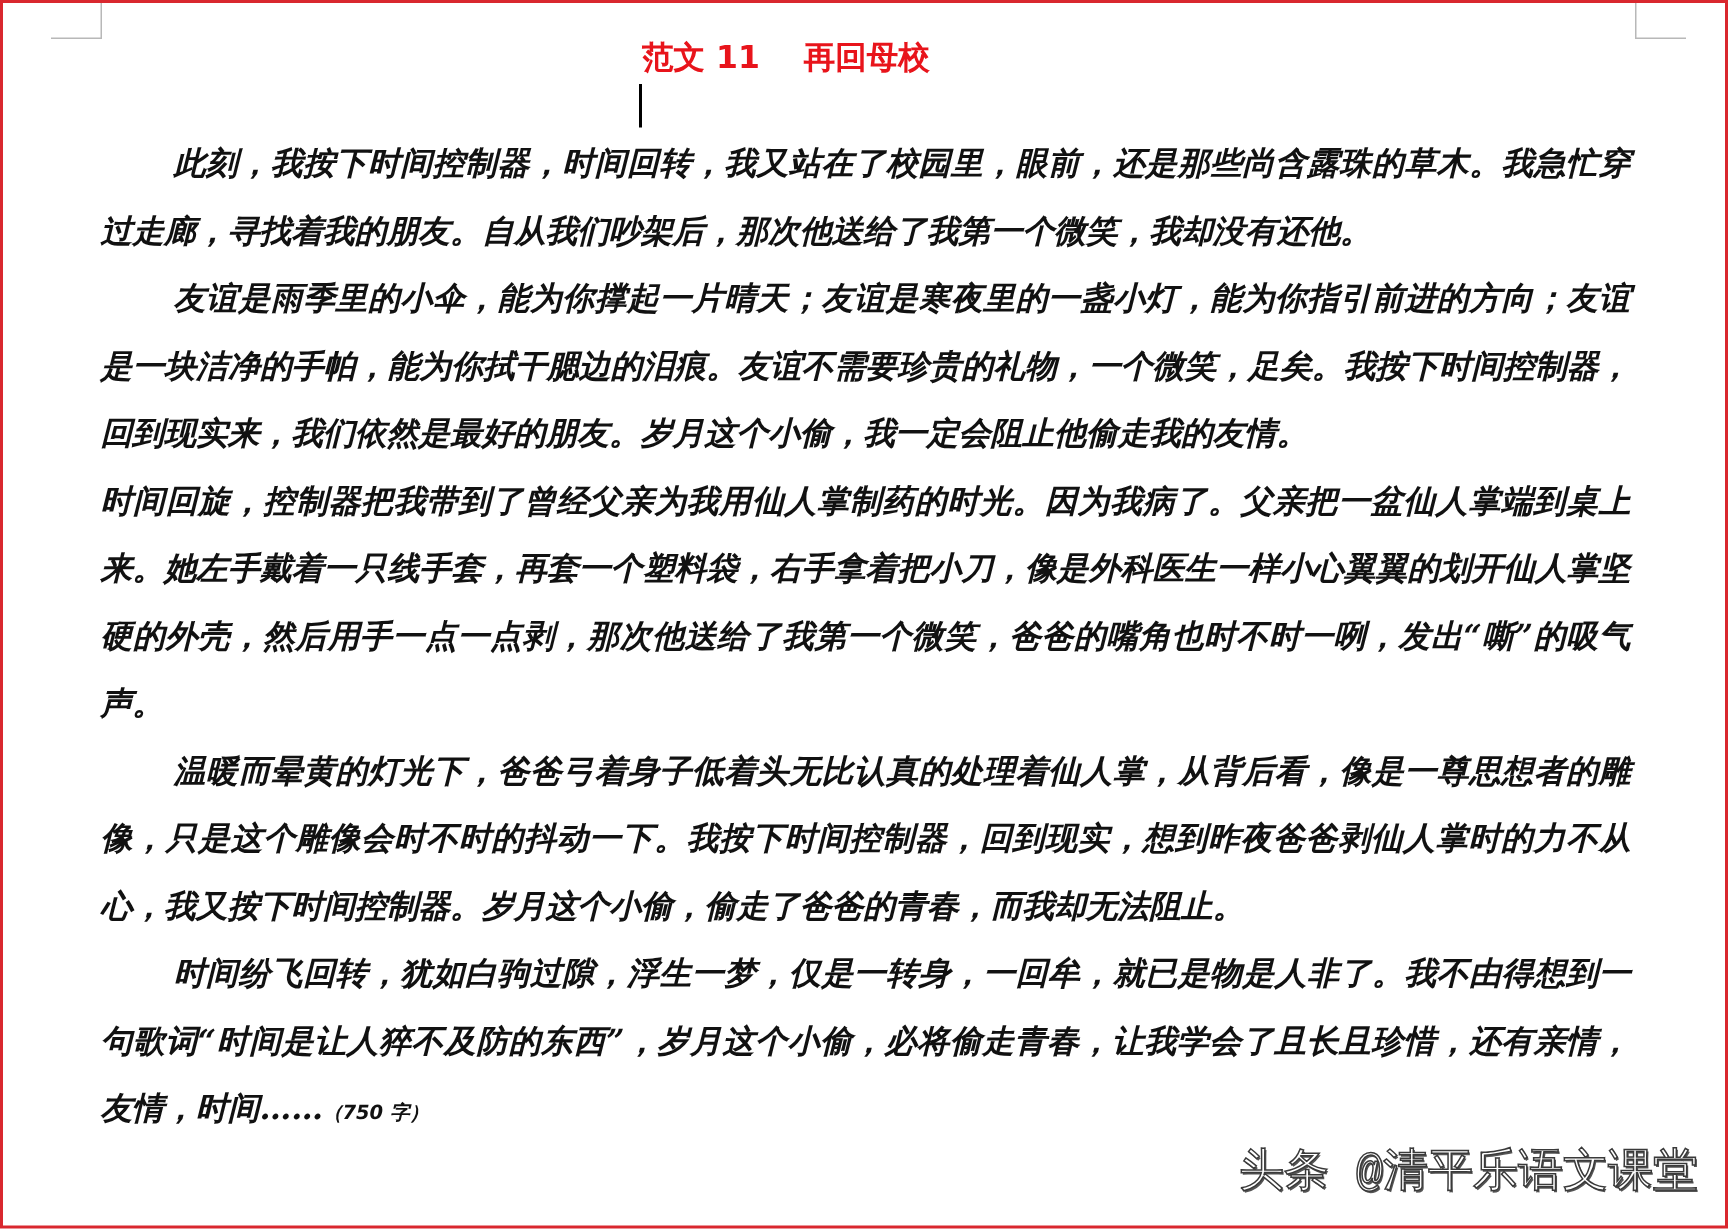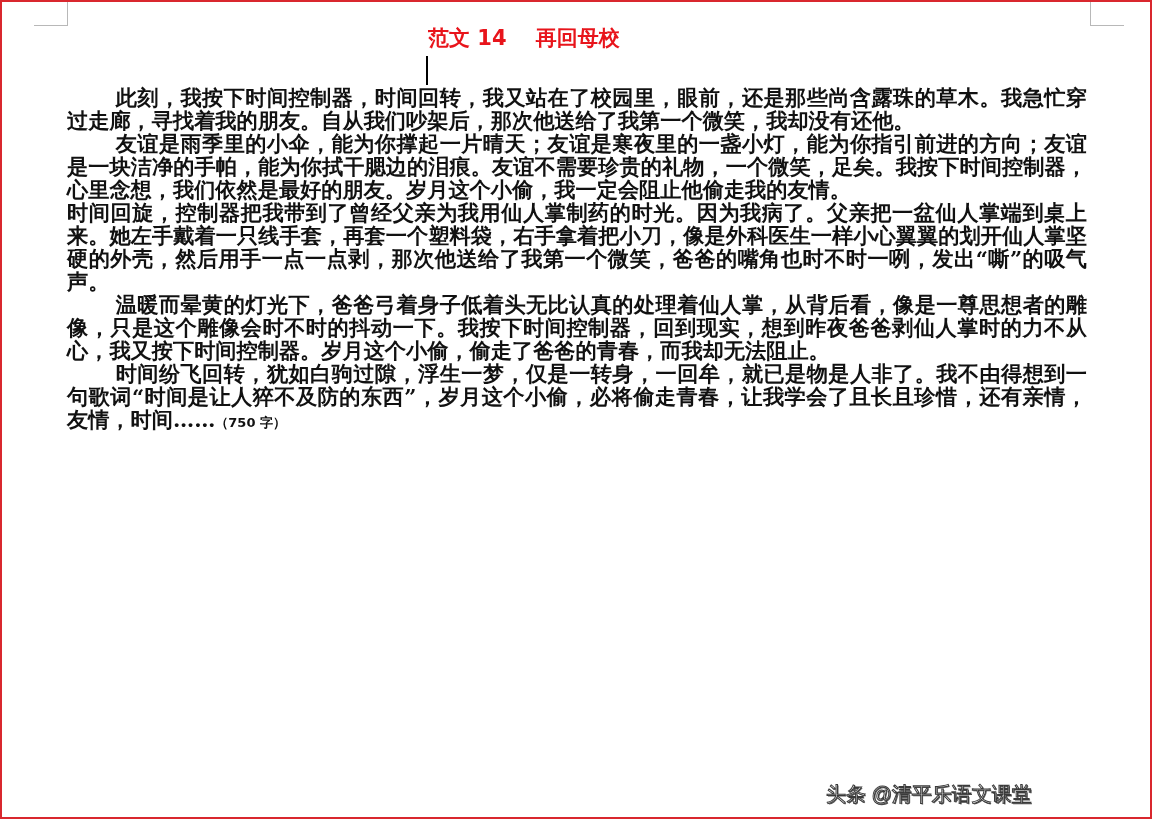--- a/index.html
+++ b/index.html
@@ -23,48 +23,49 @@
     color: #e8141b; font-weight: bold; font-size: 21px;
     font-family: "DejaVu Sans", "Liberation Sans", sans-serif;
     white-space: pre; letter-spacing: 0;
   }
   .text-cursor {
     position: absolute; left: 426px; top: 56px;
     width: 2px; height: 29px; background: #000;
   }
   .content {
     position: absolute; left: 67px; top: 86px; width: 1020px;
-    font-size: 21.2px; line-height: 23px; color: #111;
+    font-size: 21.2px; line-height: 45px; color: #111;
     font-weight: 600;
+    font-style: italic;
   }
   .para { margin: 0; text-align: justify; text-align-last: left; word-break: break-all; }
   .indent { text-indent: 2.3em; }
   .count { font-family: "DejaVu Sans", "Liberation Sans", sans-serif; font-weight: bold; font-size: 13px; }
   .watermark {
-    position: absolute; left: 826px; top: 781px;
-    font-family: Liberation Sans, sans-serif;
-    font-size: 20px; color: #ffffff;
+    position: absolute; left: 826px; top: 760px;
+    font-family: Liberation Mono, monospace;
+    font-size: 30px; color: #ffffff;
     -webkit-text-stroke: 1px #3a3a3a;
     text-shadow: 1px 1px 0 #555;
     letter-spacing: 0px;
     white-space: nowrap;
   }
 </style>
 </head>
 <body>
 
 <div class="page-frame">
   <div class="crop-mark crop-tl"></div>
   <div class="crop-mark crop-tr"></div>
 </div>
 
-<div class="title">范文 14    再回母校</div>
+<div class="title">范文 11    再回母校</div>
 <div class="text-cursor"></div>
 
 <div class="content">
   <p class="para indent">此刻，我按下时间控制器，时间回转，我又站在了校园里，眼前，还是那些尚含露珠的草木。我急忙穿过走廊，寻找着我的朋友。自从我们吵架后，那次他送给了我第一个微笑，我却没有还他。</p>
-  <p class="para indent">友谊是雨季里的小伞，能为你撑起一片晴天；友谊是寒夜里的一盏小灯，能为你指引前进的方向；友谊是一块洁净的手帕，能为你拭干腮边的泪痕。友谊不需要珍贵的礼物，一个微笑，足矣。我按下时间控制器，心里念想，我们依然是最好的朋友。岁月这个小偷，我一定会阻止他偷走我的友情。</p>
+  <p class="para indent">友谊是雨季里的小伞，能为你撑起一片晴天；友谊是寒夜里的一盏小灯，能为你指引前进的方向；友谊是一块洁净的手帕，能为你拭干腮边的泪痕。友谊不需要珍贵的礼物，一个微笑，足矣。我按下时间控制器，回到现实来，我们依然是最好的朋友。岁月这个小偷，我一定会阻止他偷走我的友情。</p>
   <p class="para">时间回旋，控制器把我带到了曾经父亲为我用仙人掌制药的时光。因为我病了。父亲把一盆仙人掌端到桌上来。她左手戴着一只线手套，再套一个塑料袋，右手拿着把小刀，像是外科医生一样小心翼翼的划开仙人掌坚硬的外壳，然后用手一点一点剥，那次他送给了我第一个微笑，爸爸的嘴角也时不时一咧，发出“嘶”的吸气声。</p>
   <p class="para indent">温暖而晕黄的灯光下，爸爸弓着身子低着头无比认真的处理着仙人掌，从背后看，像是一尊思想者的雕像，只是这个雕像会时不时的抖动一下。我按下时间控制器，回到现实，想到昨夜爸爸剥仙人掌时的力不从心，我又按下时间控制器。岁月这个小偷，偷走了爸爸的青春，而我却无法阻止。</p>
   <p class="para indent"><span>时间纷飞回转，犹如白驹过隙，浮生一梦，仅是一转身，一回牟，就已是物是人非了。我不由得想到一句歌词“时间是让人猝不及防的东西”，岁月这个小偷，必将偷走青春，让我学会了且长且珍惜，还有亲情，友情，时间……</span><span class="count">（750 字）</span></p>
 </div>
 
 <div class="watermark">头条 @清平乐语文课堂</div>
 
 </body></html>

